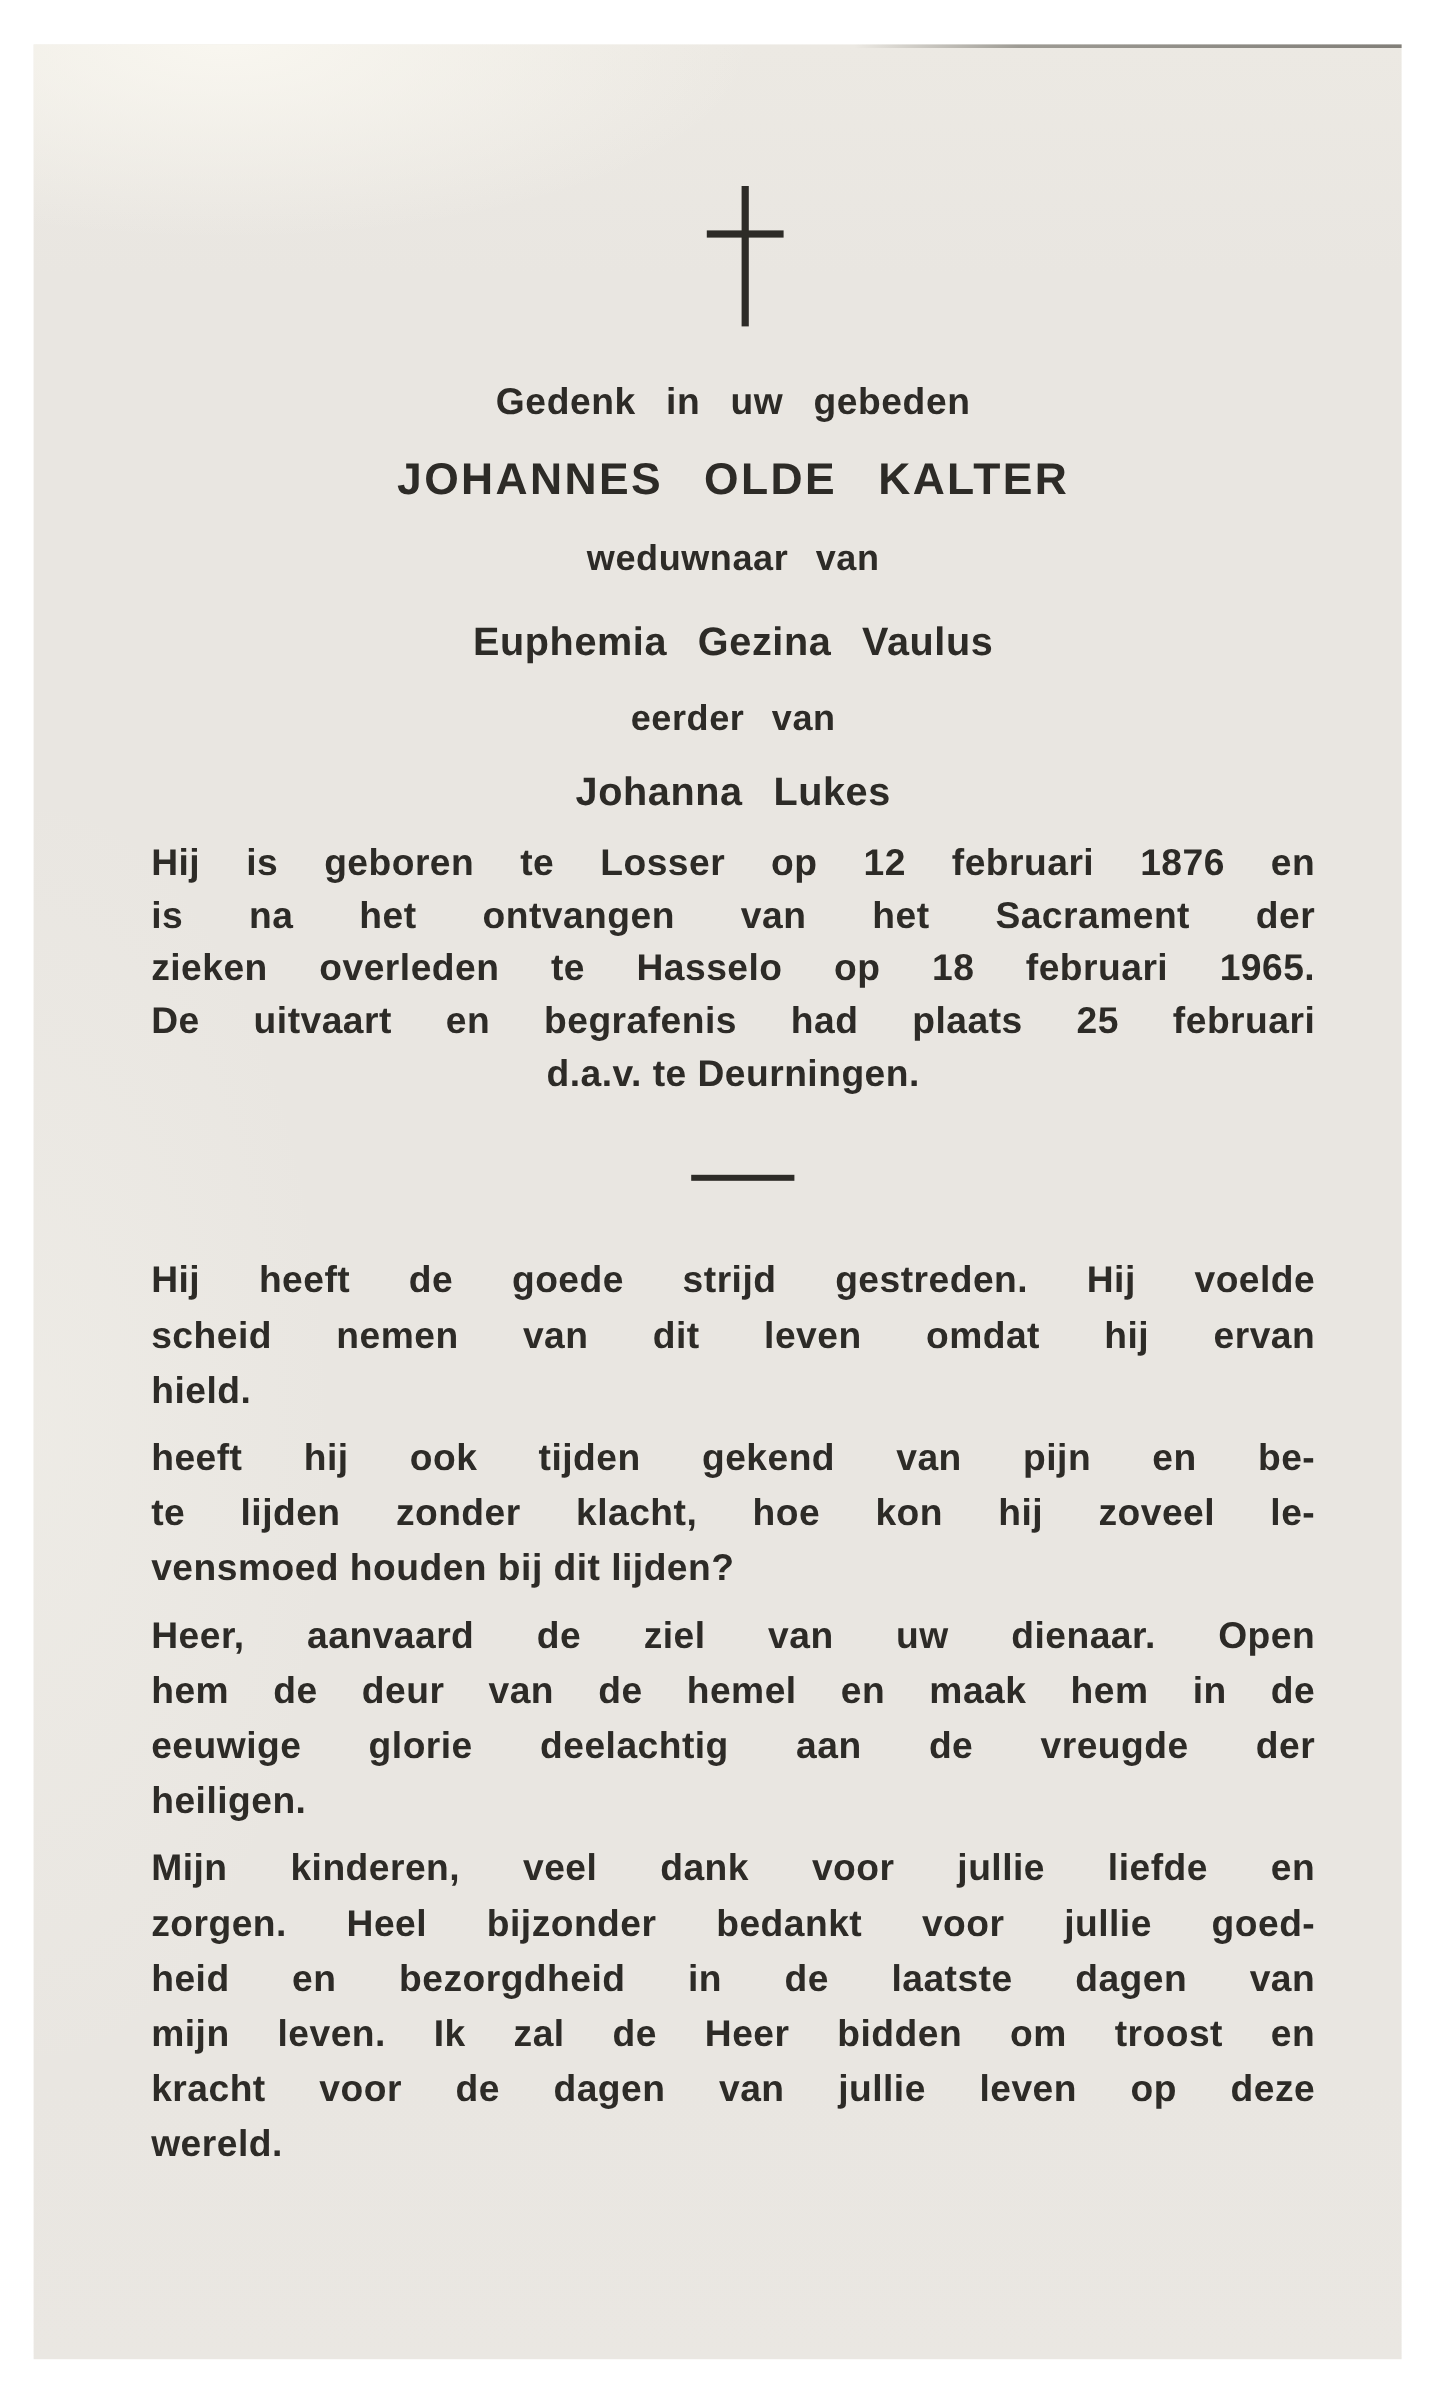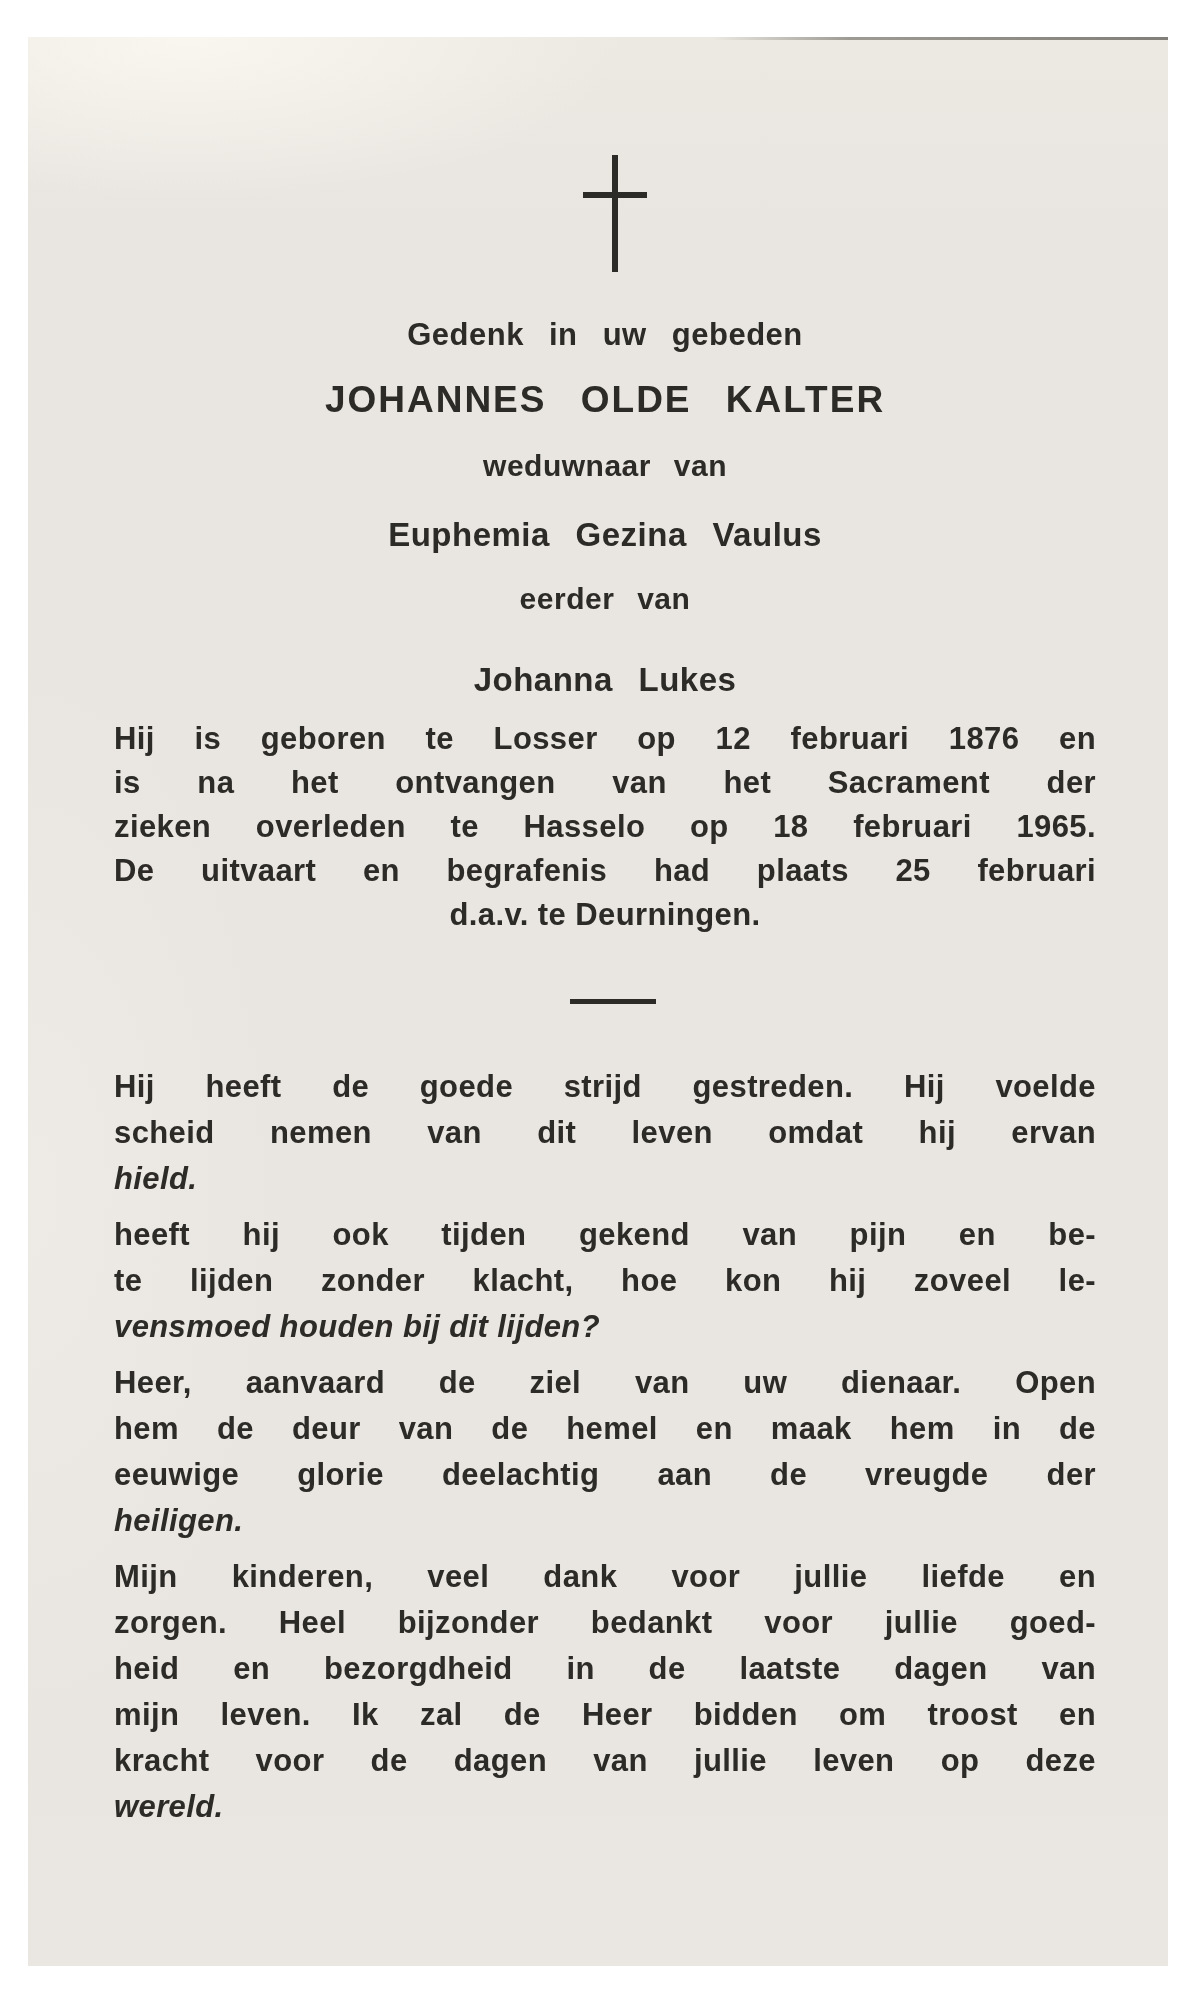--- a/index.html
+++ b/index.html
@@ -18,20 +18,21 @@
     overflow:hidden;
   }
   .card{
     position:absolute;
     left:28px; top:37px;
     width:1140px; height:1929px;
     background:
       radial-gradient(ellipse 680px 250px at 14% 0%, rgba(249,247,240,0.95), rgba(249,247,240,0) 65%),
       radial-gradient(ellipse 420px 900px at 0% 60%, rgba(241,239,233,0.55), rgba(241,239,233,0) 60%),
       linear-gradient(180deg, #ece9e3 0%, var(--paper) 10%, var(--paper) 88%, #eae7e2 100%);
+    padding-left: 12px;
   }
   
   .card::before{
     content:"";
     position:absolute; top:0; right:0;
     width:40%; height:3px;
     background:linear-gradient(90deg, rgba(80,78,70,0) 0%, rgba(80,78,70,0.5) 30%, rgba(58,56,50,0.6) 100%);
   }
   .cross{
     position:relative;
@@ -74,21 +75,21 @@
     margin-top:35px;
     font-size:33px; line-height:36px;
     word-spacing:16px; letter-spacing:0.5px;text-align:center;
   }
   .h-relation2{
     margin-top:30px;
     font-size:30px; line-height:32px;
     word-spacing:14px; letter-spacing:0.5px;
   }
   .h-spouse2{
-    margin-top:47px;
+    margin-top:27px;
     font-size:33px; line-height:36px;
     word-spacing:16px; letter-spacing:0.5px;
   }
   .intro{
     margin-top:19px;
     font-size:31px; line-height:44px;
     font-weight:bold; letter-spacing:0.4px;
   }
   .divider{
     width:86px; height:5px;
@@ -100,21 +101,21 @@
     margin-top:60px;
     font-size:31px; line-height:46px;
     font-weight:bold; letter-spacing:0.4px;
   }
   .para + .para{ margin-top:10px; }
   .jline{
     text-align:justify;
     text-align-last:justify;
     white-space:normal;
   }
-  .jline.last-left{ text-align:left; text-align-last:left;font-style:italic; }
+  .jline.last-left{ text-align:left; text-align-last:left; }
   .jline.last-center{ text-align-last:center; }
 </style>
 </head>
 <body>
 
 <div class="card">
 
   <div class="cross">
     <span class="v"></span>
     <span class="h"></span>

